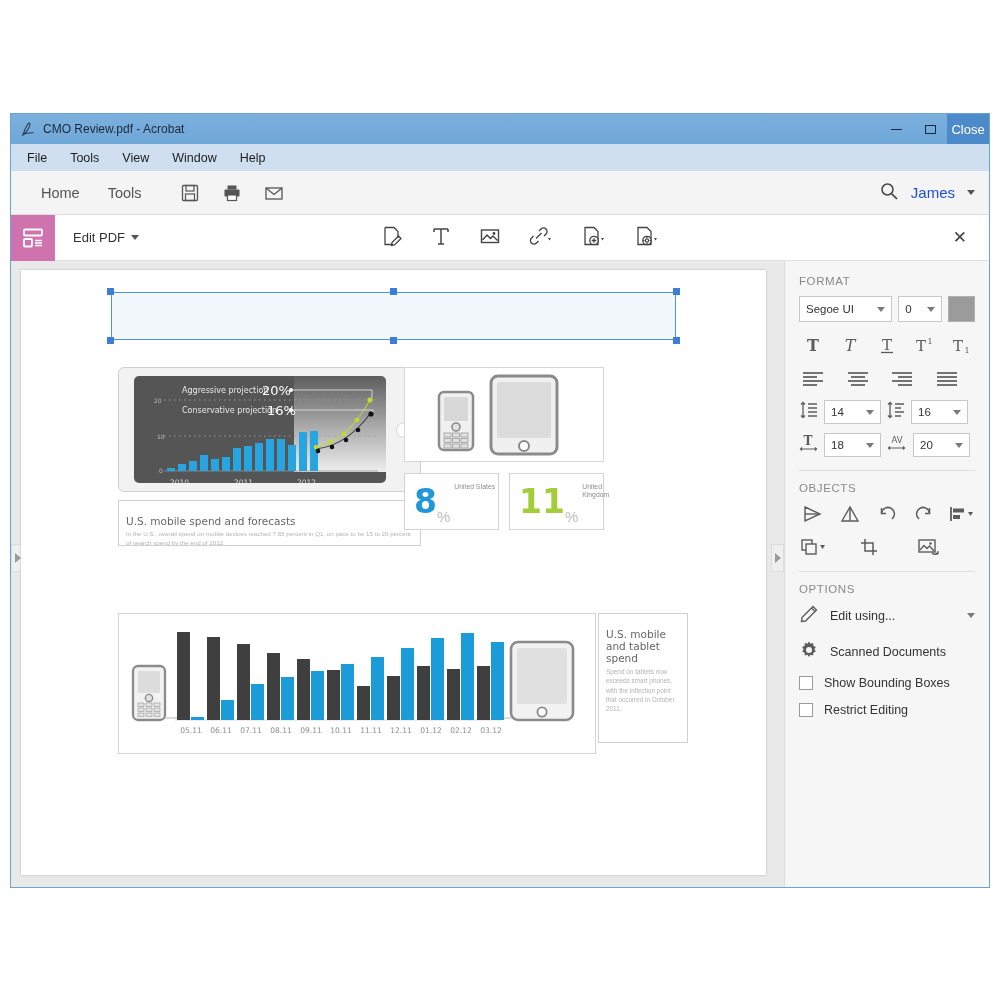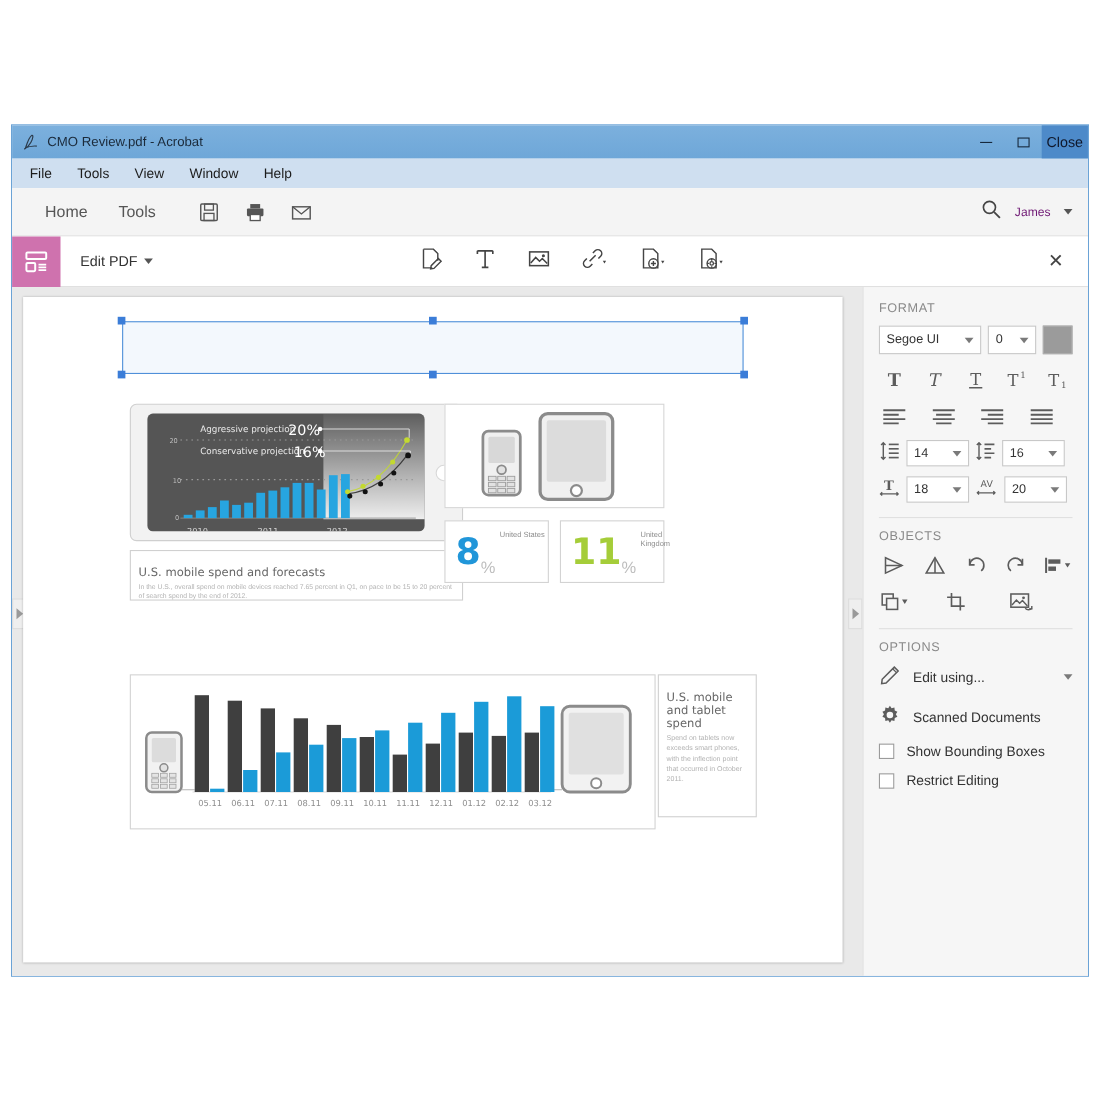--- a/index.html
+++ b/index.html
@@ -21,21 +21,21 @@
     height:30px; background:linear-gradient(#7cb0dd,#6ea7d8);
     display:flex; align-items:center; padding-left:8px;
     position:relative;
   }
   .acro-logo { width:18px; height:18px; position:relative; margin-right:6px; }
   .acro-logo svg { display:block; }
   .title-text { font-size:12px; color:#1b2a3a; }
   .win-btns { position:absolute; right:0; top:0; height:30px; display:flex; }
   .win-btn { width:34px; height:30px; display:flex; align-items:center; justify-content:center;
              color:#16283c; font-size:13px; }
-  .win-btn.close { background:#4d8ac9; color:#0f172a; width:42px; }
+  .win-btn.close { background:#4d8ac9; color:#ffffff; width:42px; }
   .win-btn.maxi { color:#16283c; }
   .sq { width:11px; height:9px; border:1.6px solid #16283c; }
   .dash { width:11px; height:0; border-top:1.6px solid #16283c; }
   
   .menubar {
     height:27px; background:#cfdff0; display:flex; align-items:center;
     padding-left:16px; gap:23px; font-size:12.5px; color:#1c1c1c;
   }
   
   .navrow {
@@ -43,21 +43,21 @@
     display:flex; align-items:center; padding-left:16px; position:relative;
   }
   .navtab { font-size:14.5px; color:#555; padding:0 14px; height:44px;
             display:flex; align-items:center; position:relative; }
   .navtab.active { color:#1a1a1a; font-weight:bold; }
   .navtab.active::after { content:""; position:absolute; left:10px; right:10px;
             bottom:0; height:3px; background:#1f1f1f; }
   .nav-icons { display:flex; align-items:center; gap:22px; margin-left:24px; }
   .nav-icons svg { display:block; }
   .nav-right { position:absolute; right:14px; display:flex; align-items:center; gap:12px; }
-  .user-name { font-size:11px; color:#701a75; }
+  .user-name { font-size:15px; color:#1d4ed8; }
   .caret { width:0;height:0;border-left:4px solid transparent;border-right:4px solid transparent;
            border-top:5px solid #555; display:inline-block; }
   
   .editbar { height:46px; background:#ffffff; border-bottom:1px solid #e0e0e0;
              display:flex; align-items:center; position:relative; }
   .pink-badge { width:44px; height:46px; background:#cf72ae; display:flex;
                 align-items:center; justify-content:center; }
   .editlabel { font-size:13px; color:#333; margin-left:18px; display:flex;
                align-items:center; gap:6px; }
   .edit-tools { position:absolute; left:370px; display:flex; align-items:center; gap:27px; }

